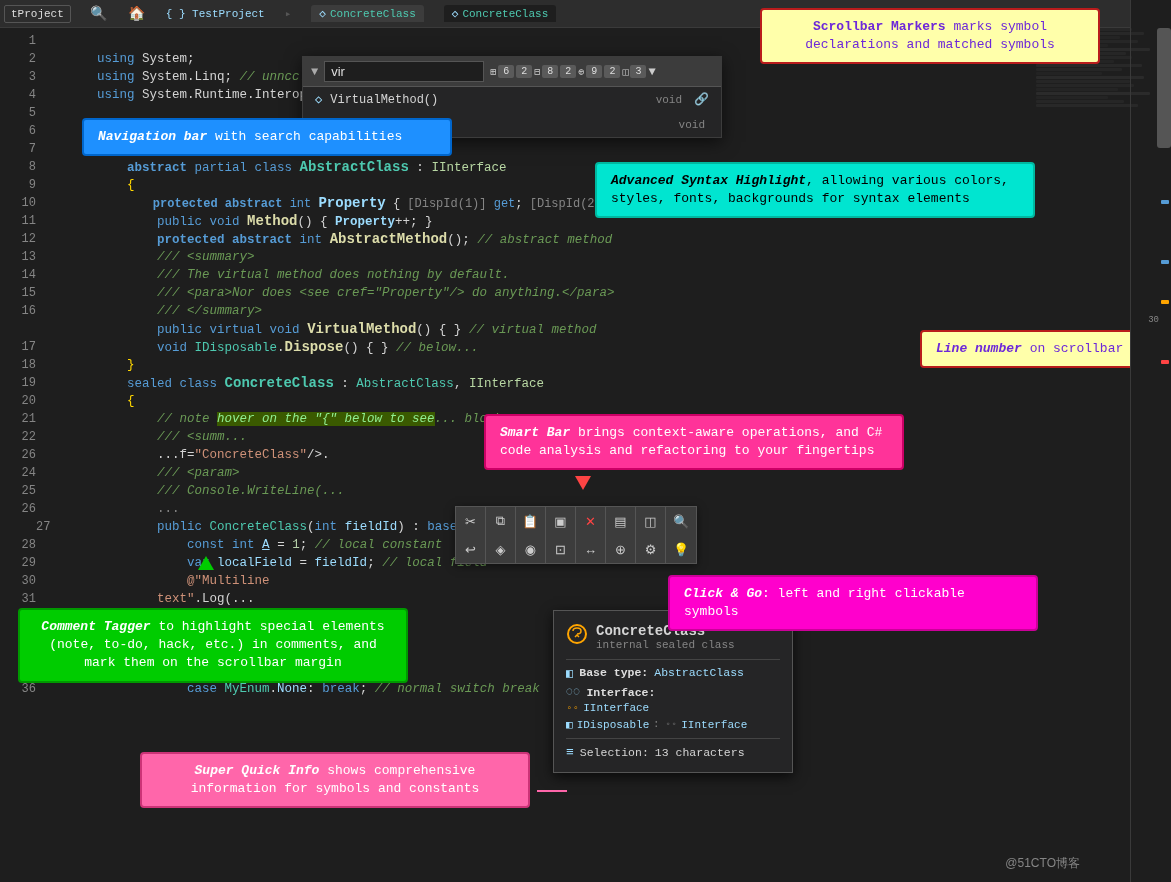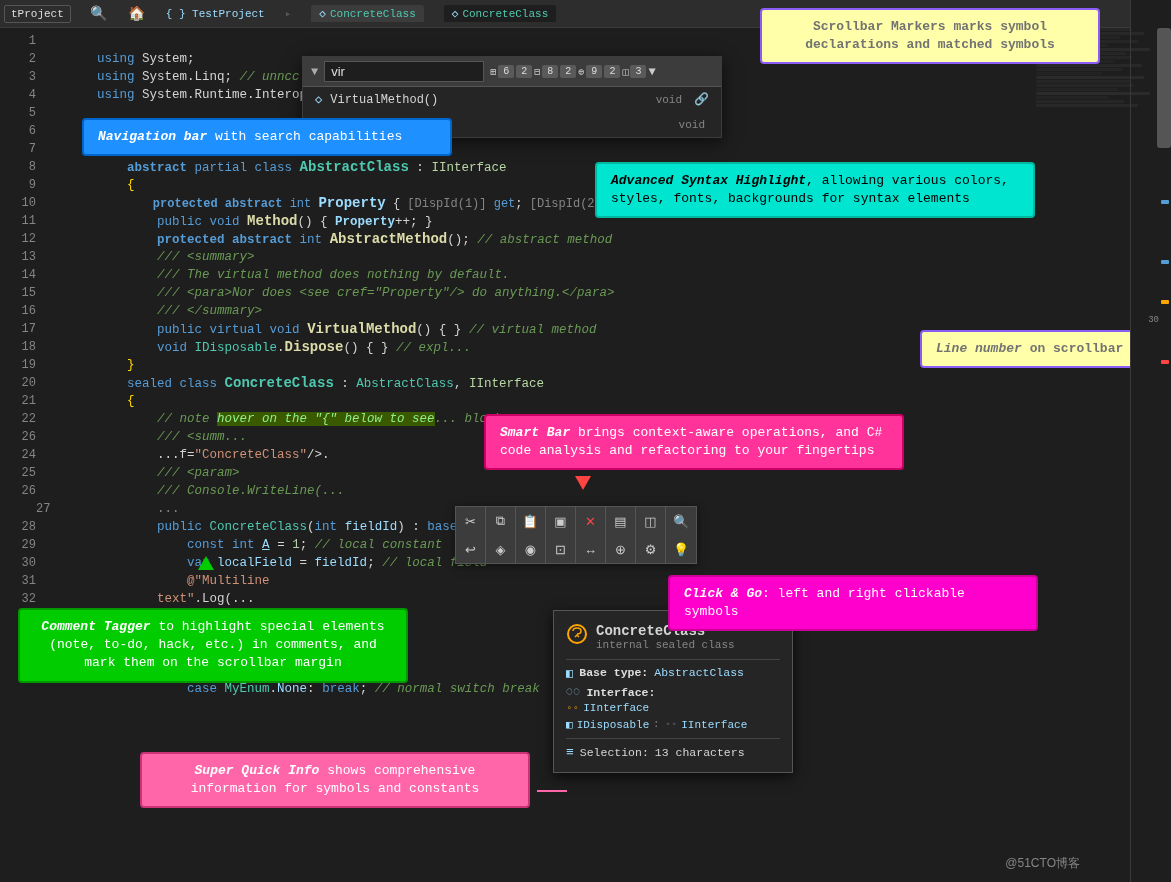--- a/index.html
+++ b/index.html
@@ -63,21 +63,21 @@
     .qi-divider { height: 1px; background: #444; margin: 6px 0; }
     .qi-row { display: flex; align-items: flex-start; gap: 6px; margin: 4px 0; font-size: 11.5px; color: #d4d4d4; }
     .qi-row .qi-label { font-weight: bold; color: #ddd; white-space: nowrap; }
     .qi-row .qi-val { color: #9cdcfe; }
     .qi-interface-item { display: flex; align-items: center; gap: 4px; font-size: 11px; color: #9cdcfe; padding: 1px 0; }
     .qi-selection { display: flex; align-items: center; gap: 6px; font-size: 11.5px; color: #d4d4d4; margin-top: 4px; }
     .qi-sel-icon { color: #9cdcfe; font-size: 13px; }
 
     
     .callout { position: absolute; z-index: 200; border-radius: 4px; padding: 8px 14px; font-size: 13px; font-weight: normal; line-height: 1.4; pointer-events: none; }
-    .callout-yellow { background: #ffffaa; color: #737373; border: 2px solid #8b5cf6; font-weight: bold; }
+    .callout-yellow { background: #ffffaa; color: #6d28d9; border: 2px solid #b91c1c; }
     .callout-cyan { background: #00e5d0; color: #000; border: 2px solid #00b8a0; }
     .callout-magenta { background: #ff3399; color: #fff; border: 2px solid #cc0066; }
     .callout-green { background: #00cc00; color: #fff; border: 2px solid #009900; margin-top: 32px; }
     .callout-pink { background: #ff66aa; color: #fff; border: 2px solid #cc3377; }
 
     
     #scrollbar-right { position: absolute; right: 0; top: 0; width: 41px; height: 882px; background: #1e1e1e; border-left: 1px solid #3a3a3a; }
     .scrollbar-marker { position: absolute; right: 2px; width: 8px; height: 4px; background: #569cd6; border-radius: 1px; }
     .scrollbar-marker-red { background: #f44; }
     .scrollbar-line-num { position: absolute; right: 12px; font-size: 9px; color: #858585; }
@@ -115,21 +115,21 @@
     <div style="height:18px;line-height:18px;">7</div>
     <div style="height:18px;line-height:18px;">8</div>
     <div style="height:18px;line-height:18px;">9</div>
     <div style="height:18px;line-height:18px;">10</div>
     <div style="height:18px;line-height:18px;">11</div>
     <div style="height:18px;line-height:18px;">12</div>
     <div style="height:18px;line-height:18px;">13</div>
     <div style="height:18px;line-height:18px;">14</div>
     <div style="height:18px;line-height:18px;">15</div>
     <div style="height:18px;line-height:18px;">16</div>
-    <div style="height:18px;line-height:18px;">17</div>
+    <div style="height:18px;line-height:18px;margin-top:18px;">17</div>
     <div style="height:18px;line-height:18px;">18</div>
     <div style="height:18px;line-height:18px;">19</div>
     <div style="height:18px;line-height:18px;">20</div>
     <div style="height:18px;line-height:18px;">21</div>
     <div style="height:18px;line-height:18px;">22</div>
     <div style="height:18px;line-height:18px;">26</div>
     <div style="height:18px;line-height:18px;">24</div>
     <div style="height:18px;line-height:18px;">25</div>
     <div style="height:18px;line-height:18px;">26</div>
     <div style="height:18px;line-height:18px;margin-left:36px;">27</div>
@@ -202,21 +202,21 @@
 
     <div class="code-line">
       <span class="comment">&nbsp;&nbsp;&nbsp;&nbsp;&nbsp;&nbsp;&nbsp;&nbsp;/// &lt;/summary&gt;</span>
     </div>
 
     <div class="code-line">
       &nbsp;&nbsp;&nbsp;&nbsp;&nbsp;&nbsp;&nbsp;&nbsp;<span class="kw">public</span> <span class="kw">virtual</span> <span class="kw">void</span> <span class="method-big">VirtualMethod</span><span style="color:#d4d4d4;">() { }</span> <span class="comment">// virtual method</span>
     </div>
 
     <div class="code-line">
-      &nbsp;&nbsp;&nbsp;&nbsp;&nbsp;&nbsp;&nbsp;&nbsp;<span class="kw">void</span> <span class="type">IDisposable</span><span style="color:#d4d4d4;">.</span><span class="method-big">Dispose</span><span style="color:#d4d4d4;">() { }</span> <span class="comment">// expl...</span>
+      &nbsp;&nbsp;&nbsp;&nbsp;&nbsp;&nbsp;&nbsp;&nbsp;<span class="kw">void</span> <span class="type">IDisposable</span><span style="color:#d4d4d4;">.</span><span class="method-big">Dispose</span><span style="color:#d4d4d4;">() { }</span> <span class="comment">// below...</span>
     </div>
 
     <div class="code-line">
       &nbsp;&nbsp;&nbsp;&nbsp;<span class="bracket">}</span>
     </div>
 
     <div class="code-line">
       &nbsp;&nbsp;&nbsp;&nbsp;<span class="sealed">sealed</span> <span class="kw">class</span> <span class="concrete-big">ConcreteClass</span> <span style="color:#d4d4d4;">:</span> <span class="type">AbstractClass</span><span style="color:#d4d4d4;">,</span> <span class="interface">IInterface</span>
     </div>
 

